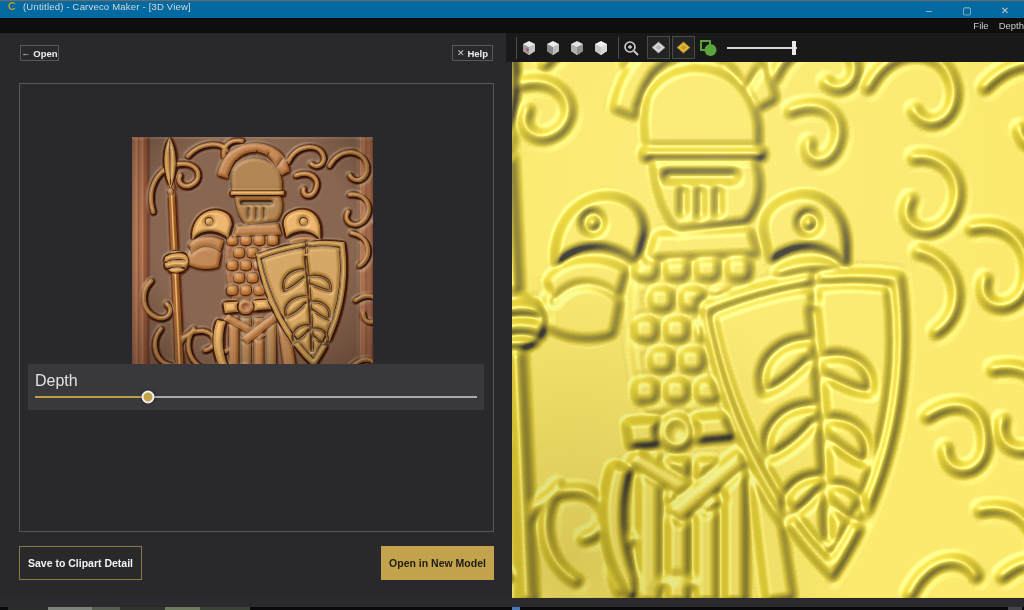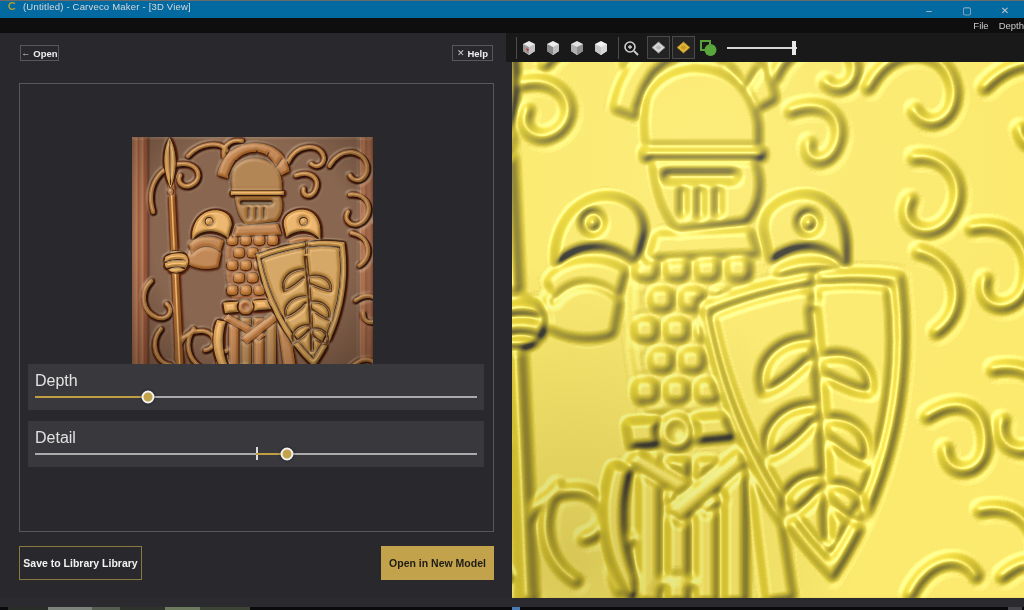--- a/index.html
+++ b/index.html
@@ -232,32 +232,23 @@
   </svg>
 
   <div class="slider-row" style="top:331px">
     <div class="slider-label">Depth</div>
     <div class="track-wrap">
       <div class="track"></div>
       <div class="fill" style="left: 0%; width: 25.6%;"></div>
       <div class="handle" style="left: 25.6%;"></div>
     </div>
   </div>
-  <div class="slider-row" style="top:388px">
-    <div class="slider-label">Detail</div>
-    <div class="track-wrap">
-      <div class="track"></div>
-      <div class="tick" style="left: 50%;"></div>
-      <div class="fill" style="left: 50%; width: 7.1%;"></div>
-      <div class="handle" style="left: 57.1%;"></div>
-    </div>
-  </div>
 
   <div class="btn-save">
-      <span>Save to Library Library</span>
+      <span>Save to Clipart Detail</span>
     </div>
   <div class="btn-open">
       <span>Open in New Model</span>
     </div>
 </div>
 
 <div class="toolbar">
   <div class="tb-sep" style="margin-left:10px"></div>
   <div class="tb-icon">
     <svg width="18" height="18" viewBox="0 0 18 18">

